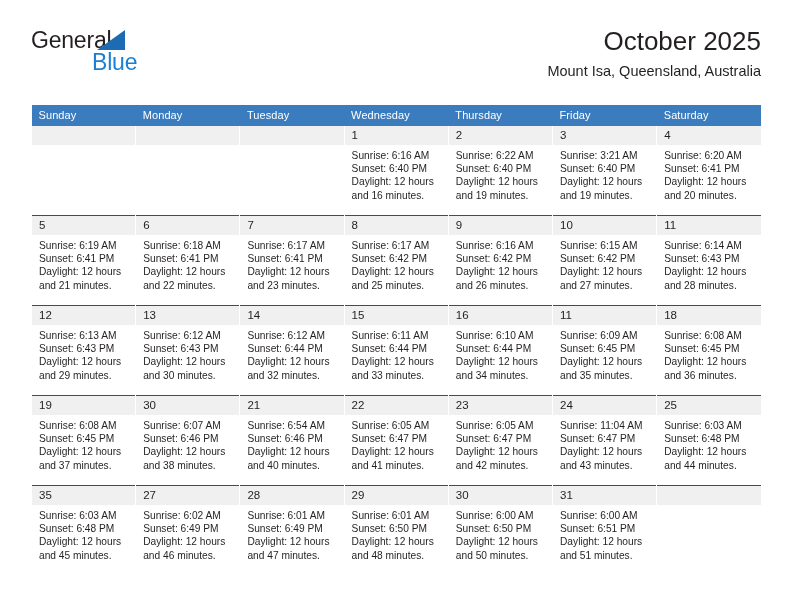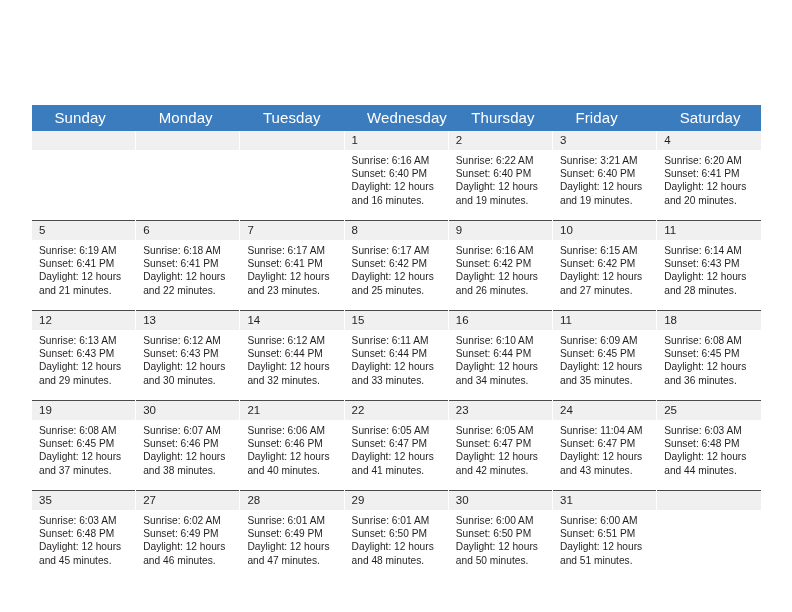--- a/index.html
+++ b/index.html
@@ -91,24 +91,24 @@
     position: absolute;
     left: 31px;
     top: 105px;
     width: 730px;
     border-collapse: collapse;
     table-layout: fixed;
   }
   .cal th {
     background: #3a7cbe;
     color: #ffffff;
-    font-size: 15px;
+    font-size: 11px;
     font-weight: normal;
     text-align: left;
-    padding: 4px 0 5px 23px;
+    padding: 4px 0 5px 7px;
     height: 11px;
     border: none;
     letter-spacing: 0.1px;
   }
   .cal td {
     width: 104.28px;
     vertical-align: top;
     padding: 0;
     border-top: 1px solid #4a4a4a;
     border-left: 1px solid #ffffff;
@@ -140,20 +140,31 @@
   }
   td.empty .lines {
     visibility: hidden;
   }
 </style>
 </head>
 <body>
 
 <div class="page">
 
+  <div class="head">
+    <div class="logo">
+      <span class="logo-general">General</span>
+      <span class="logo-tri"></span>
+      <span class="logo-blue">Blue</span>
+    </div>
+    <div class="title-wrap">
+      <div class="cal-title">October 2025</div>
+      <div class="cal-sub">Mount Isa, Queensland, Australia</div>
+    </div>
+  </div>
 
   <table class="cal">
     <thead>
       <tr>
         <th>Sunday</th>
         <th>Monday</th>
         <th>Tuesday</th>
         <th>Wednesday</th>
         <th>Thursday</th>
         <th>Friday</th>
@@ -375,21 +386,21 @@
             <div class="lines">
               <div>Sunrise: 6:07 AM</div>
               <div>Sunset: 6:46 PM</div>
               <div>Daylight: 12 hours</div>
               <div>and 38 minutes.</div>
             </div>
           </td>
         <td>
             <div class="daynum">21</div>
             <div class="lines">
-              <div>Sunrise: 6:06 AM</div>
+              <div>Sunrise: 6:54 AM</div>
               <div>Sunset: 6:46 PM</div>
               <div>Daylight: 12 hours</div>
               <div>and 40 minutes.</div>
             </div>
           </td>
         <td>
             <div class="daynum">22</div>
             <div class="lines">
               <div>Sunrise: 6:05 AM</div>
               <div>Sunset: 6:47 PM</div>

